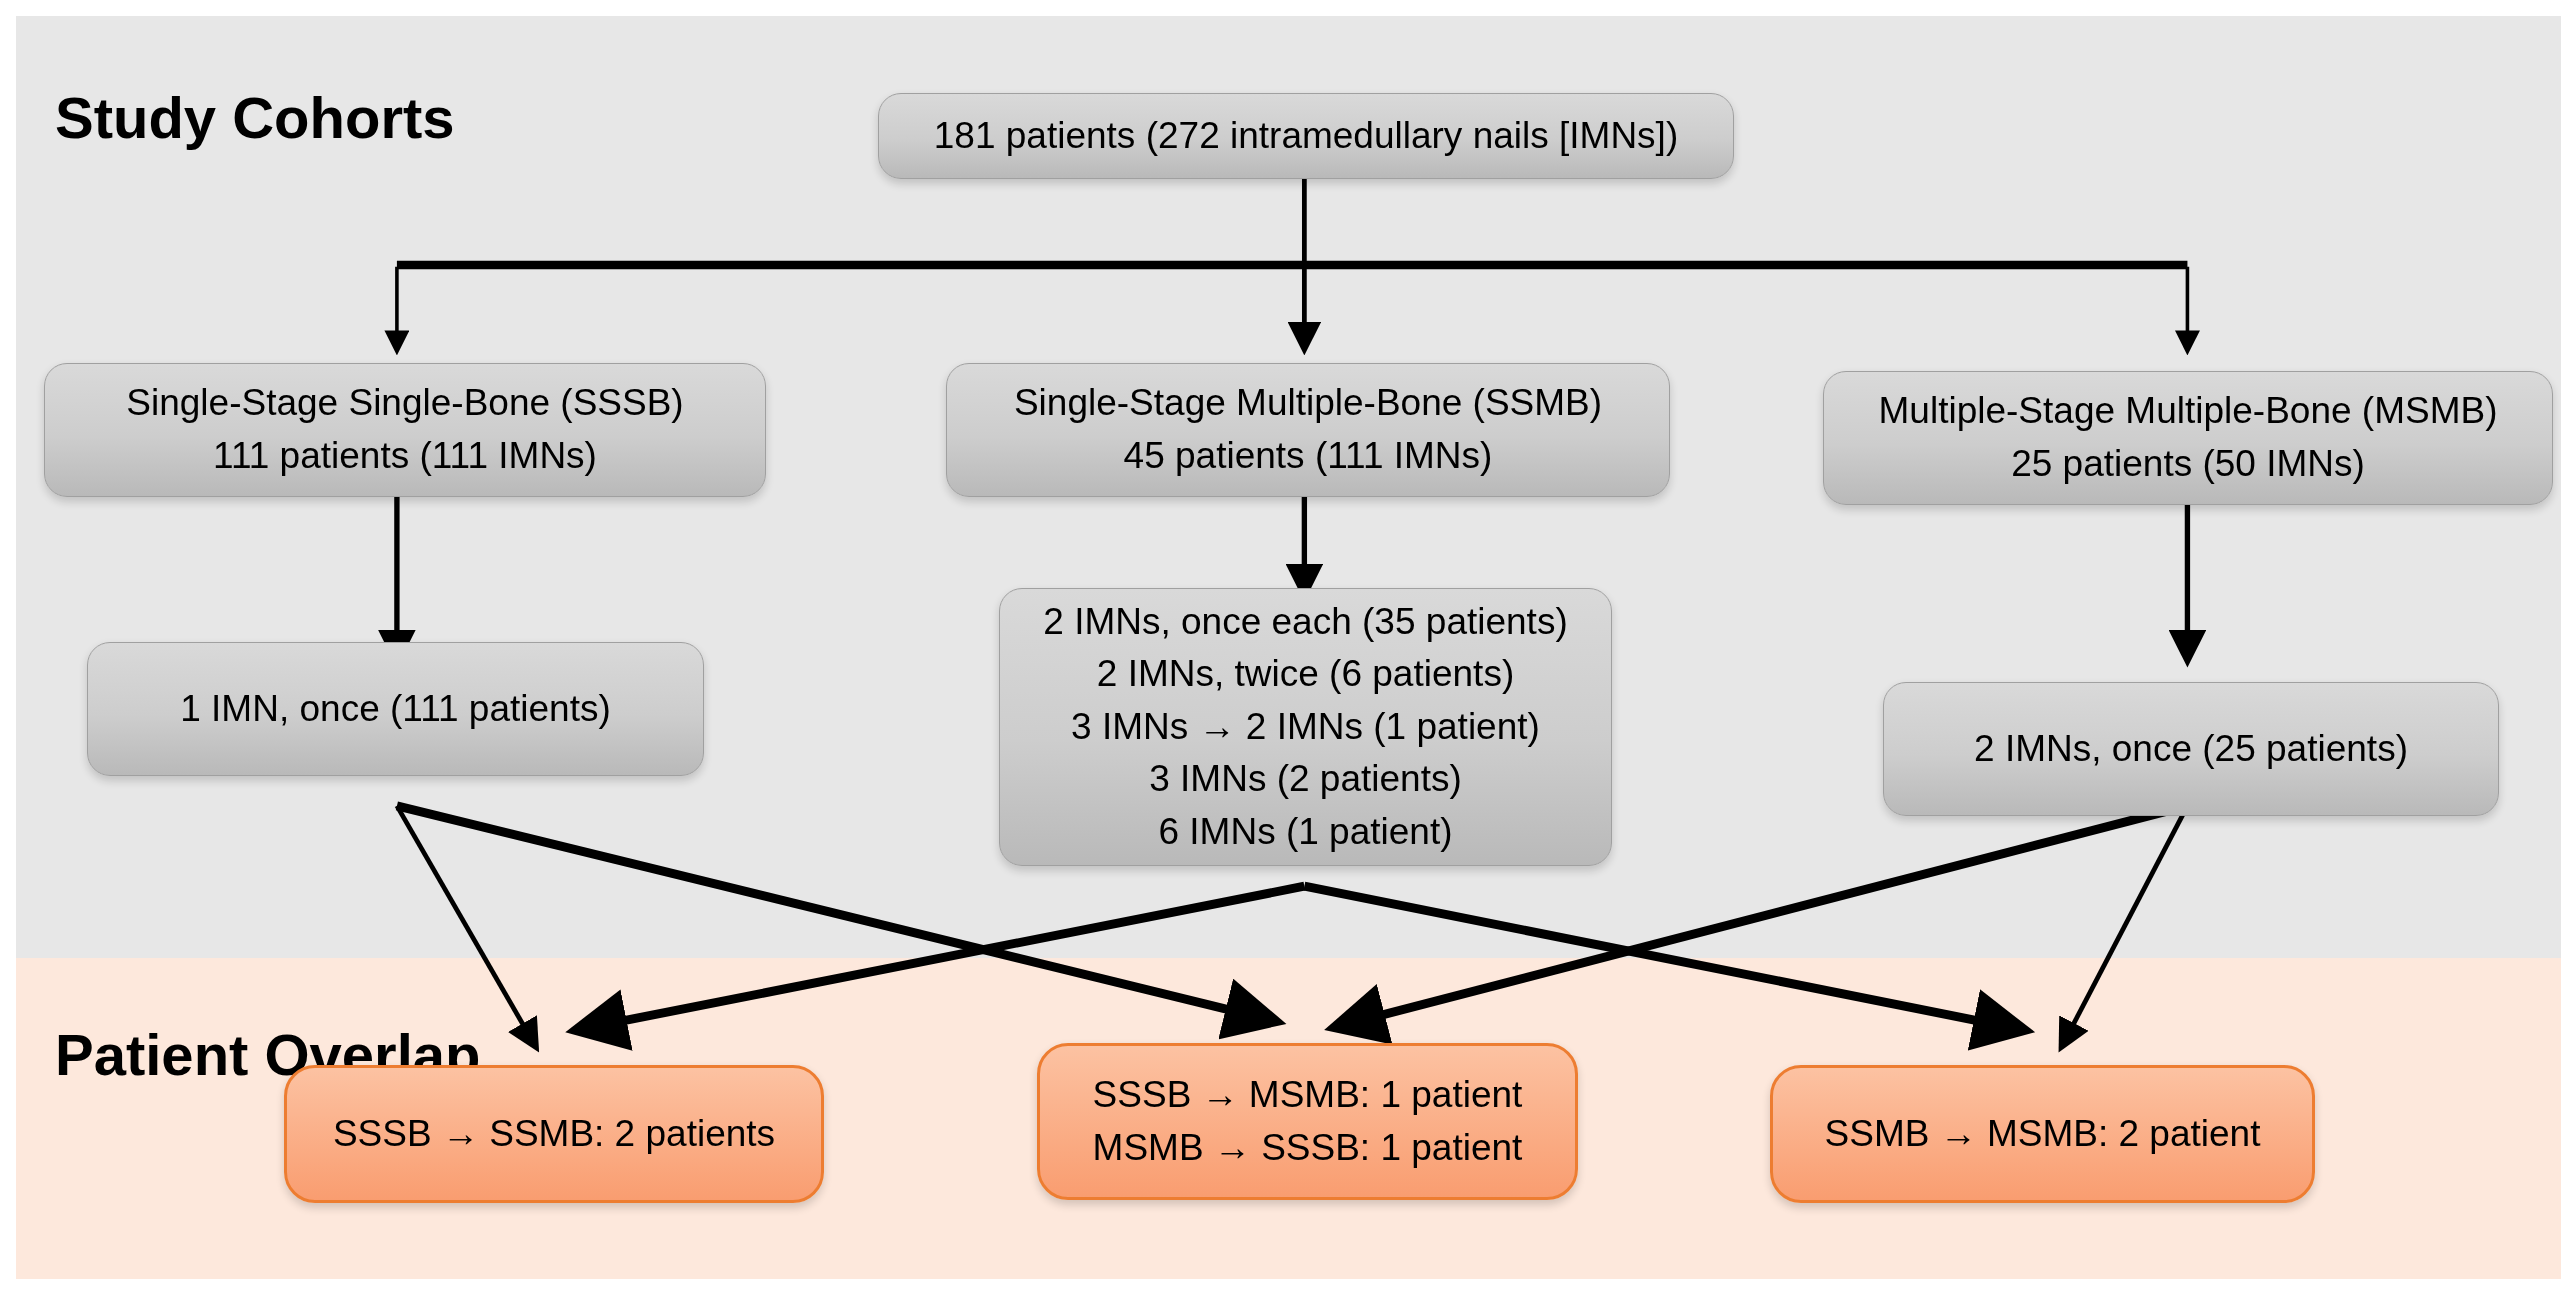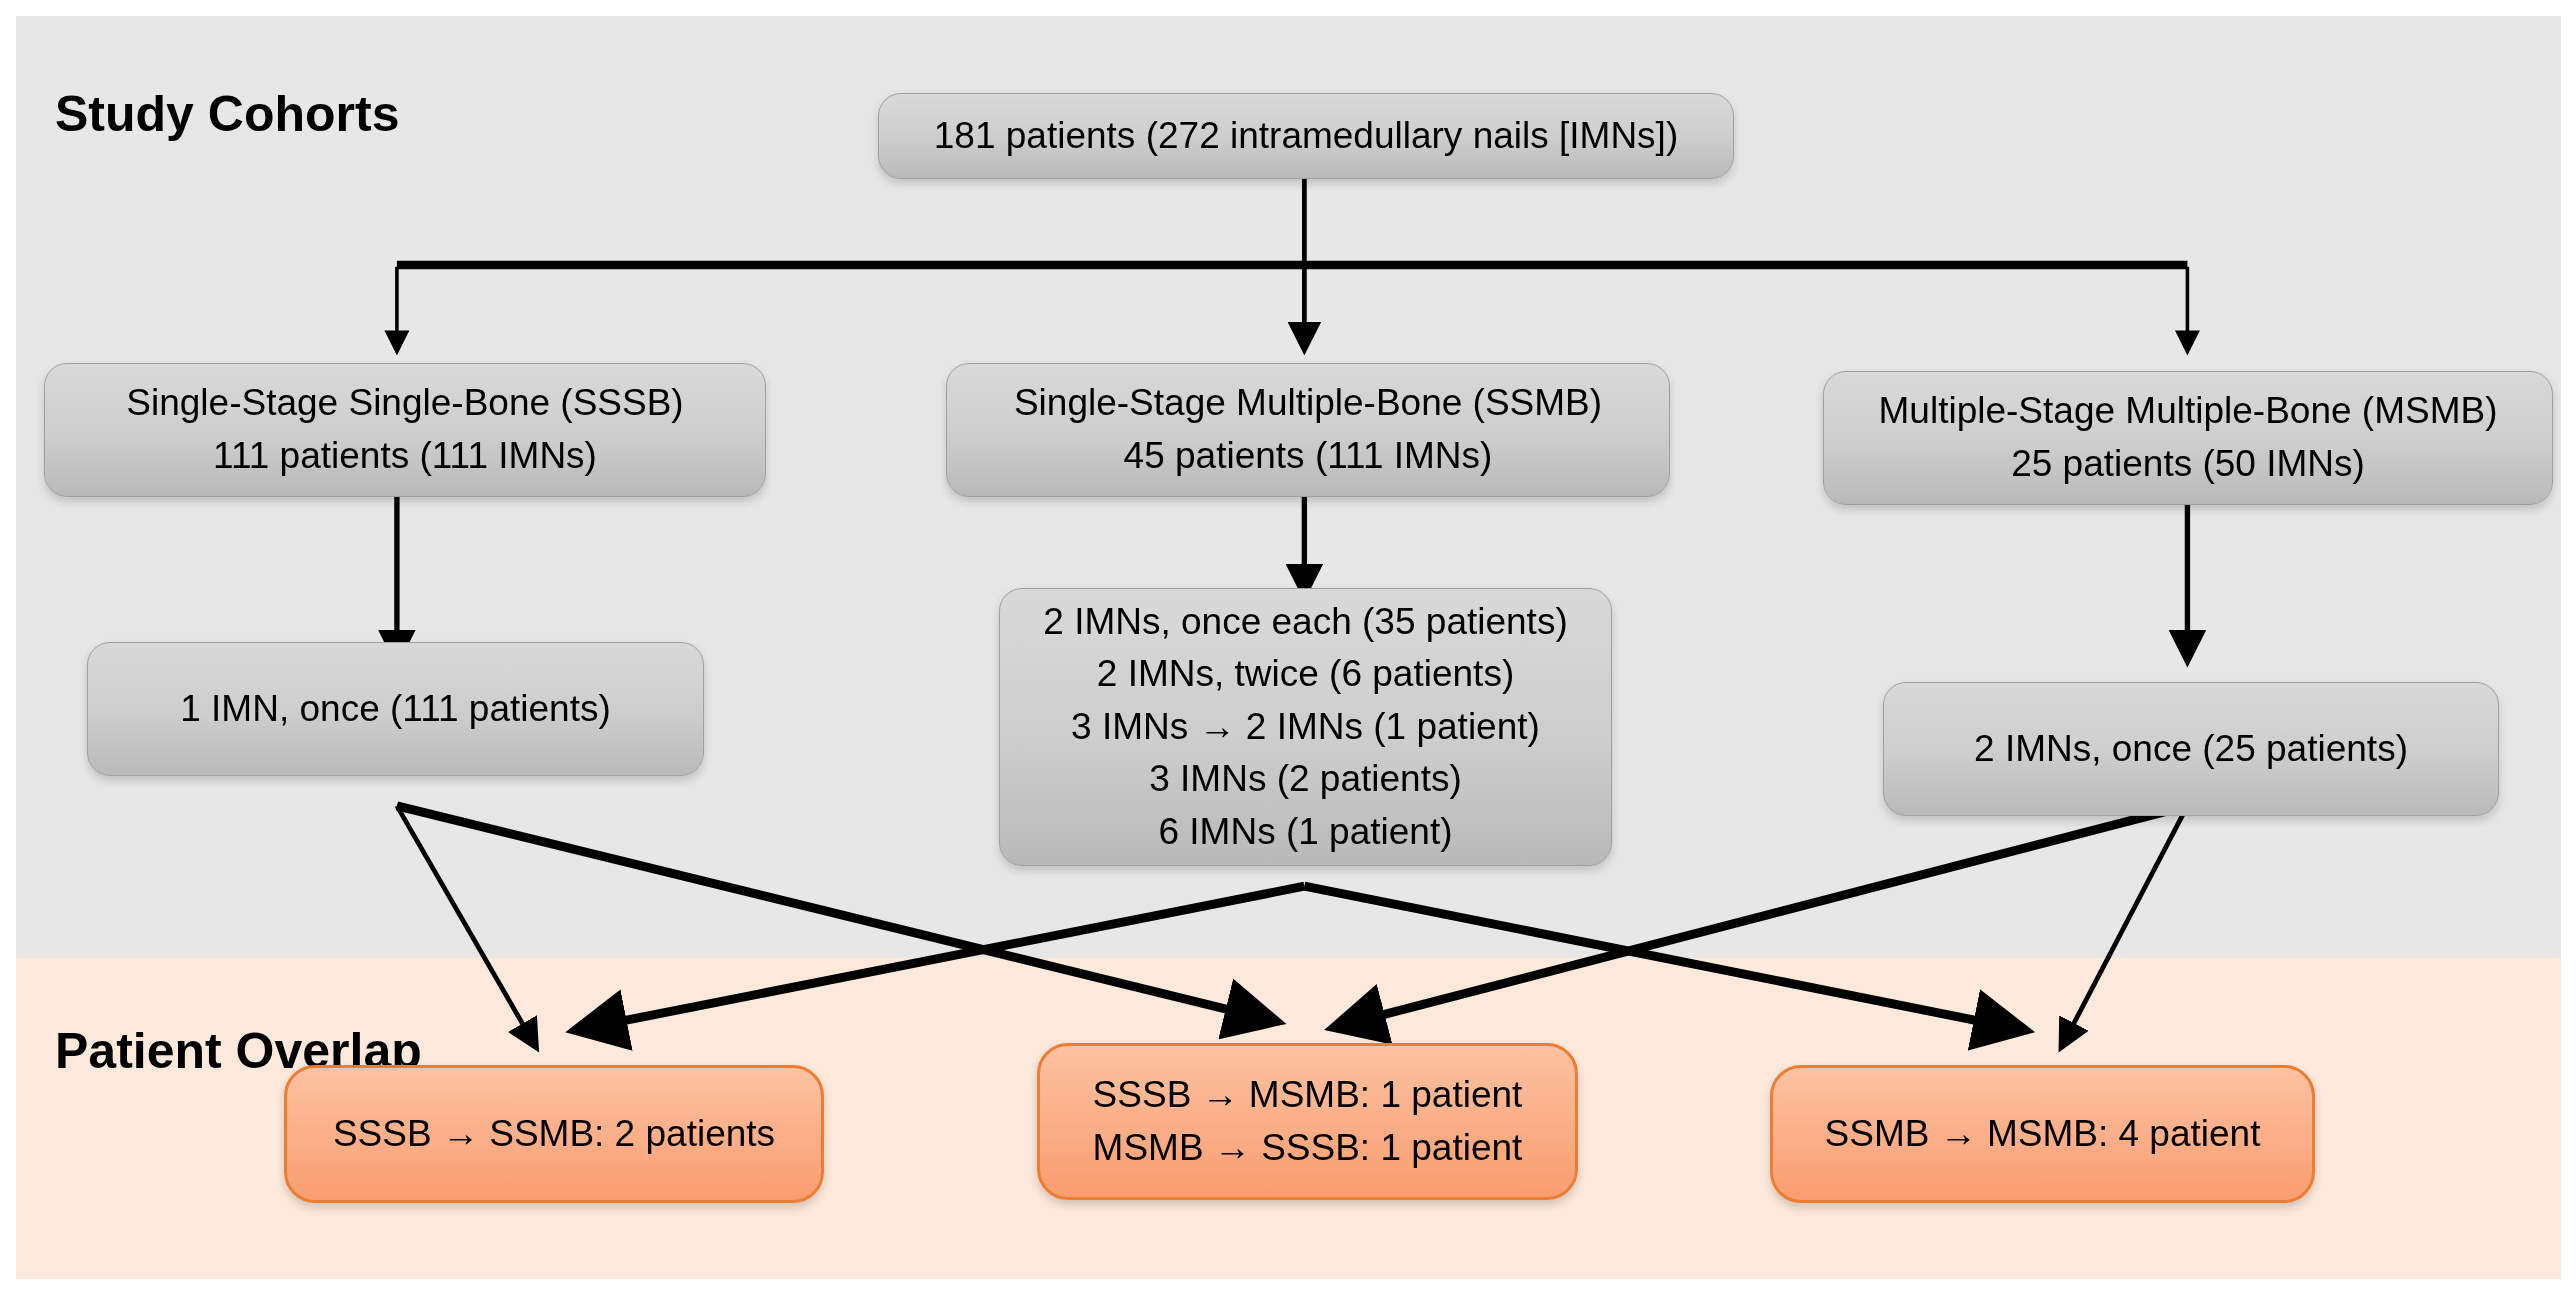--- a/index.html
+++ b/index.html
@@ -16,21 +16,21 @@
   }
   html,body{margin:0;padding:0;background:#ffffff;}
   body{width:2576px;height:1294px;overflow:hidden;
        font-family:"Liberation Sans","DejaVu Sans",sans-serif;color:var(--text-color);}
   .canvas{position:relative;width:2576px;height:1294px;background:#ffffff;}
 
   .panel{position:absolute;left:15.5px;width:2545px;}
   .panel.cohorts{top:16px;height:942px;background:var(--section-cohorts-bg);}
   .panel.overlap{top:958px;height:321px;background:var(--section-overlap-bg);}
 
-  .section-title{position:absolute;font-size:50px;font-weight:bold;color:var(--text-color);
+  .section-title{position:absolute;font-size:58px;font-weight:bold;color:var(--text-color);
                  white-space:nowrap;line-height:1;}
   #title-cohorts{left:55px;top:89px;}
   #title-overlap{left:55px;top:1026px;}
 
   .box{position:absolute;display:flex;flex-direction:column;justify-content:center;
        align-items:center;text-align:center;border-radius:23px;
        font-size:37px;line-height:1.42;
        box-shadow:0 4.8px 8.3px rgba(0,0,0,0.16);}
   .box .line{display:block;white-space:nowrap;}
 
@@ -127,17 +127,17 @@
   </div>
 
   <div class="box orange" id="box-ov-left">
     <span class="line">SSSB → SSMB: 2 patients</span>
   </div>
   <div class="box orange" id="box-ov-mid">
     <span class="line">SSSB → MSMB: 1 patient</span>
     <span class="line">MSMB → SSSB: 1 patient</span>
   </div>
   <div class="box orange" id="box-ov-right">
-    <span class="line">SSMB → MSMB: 4 patient</span>
+    <span class="line">SSMB → MSMB: 2 patient</span>
   </div>
 
 </div>
 
 
 </body></html>

